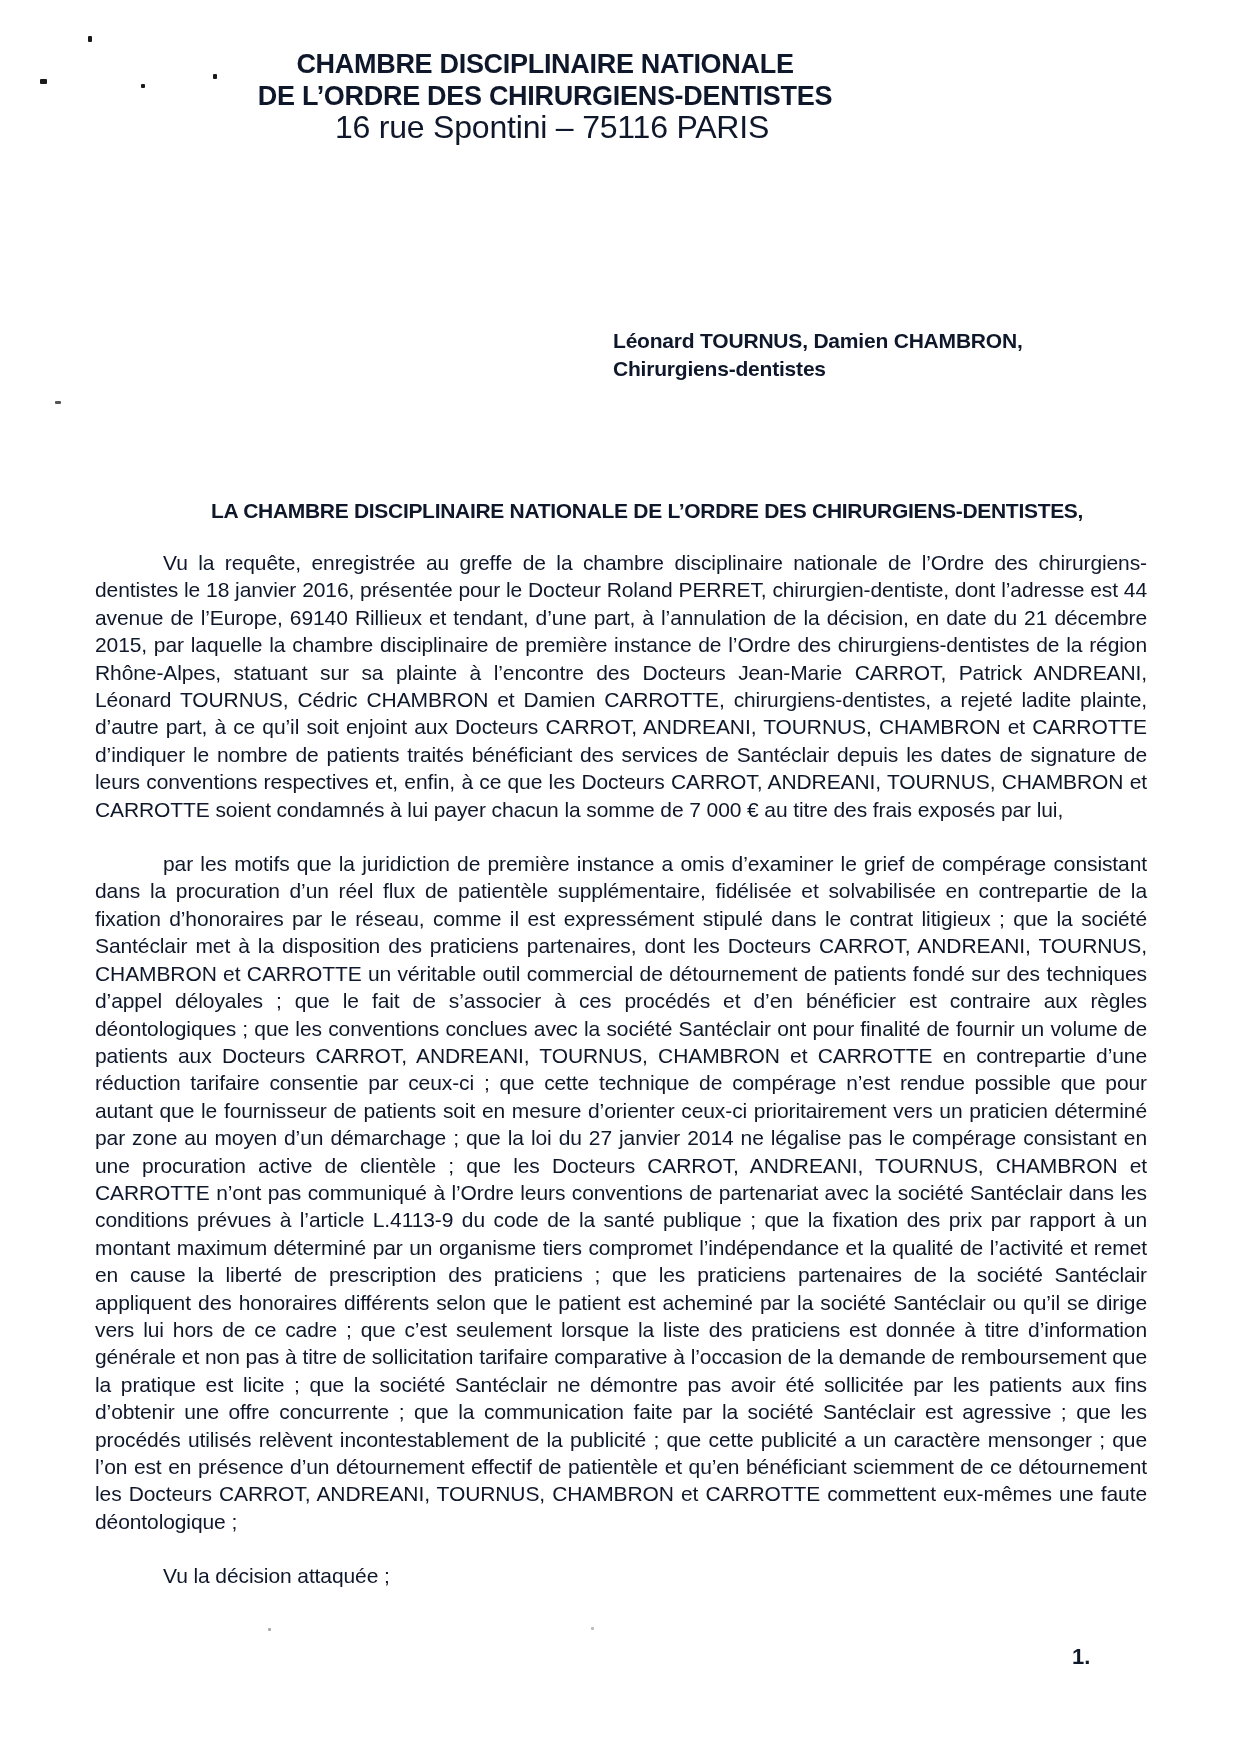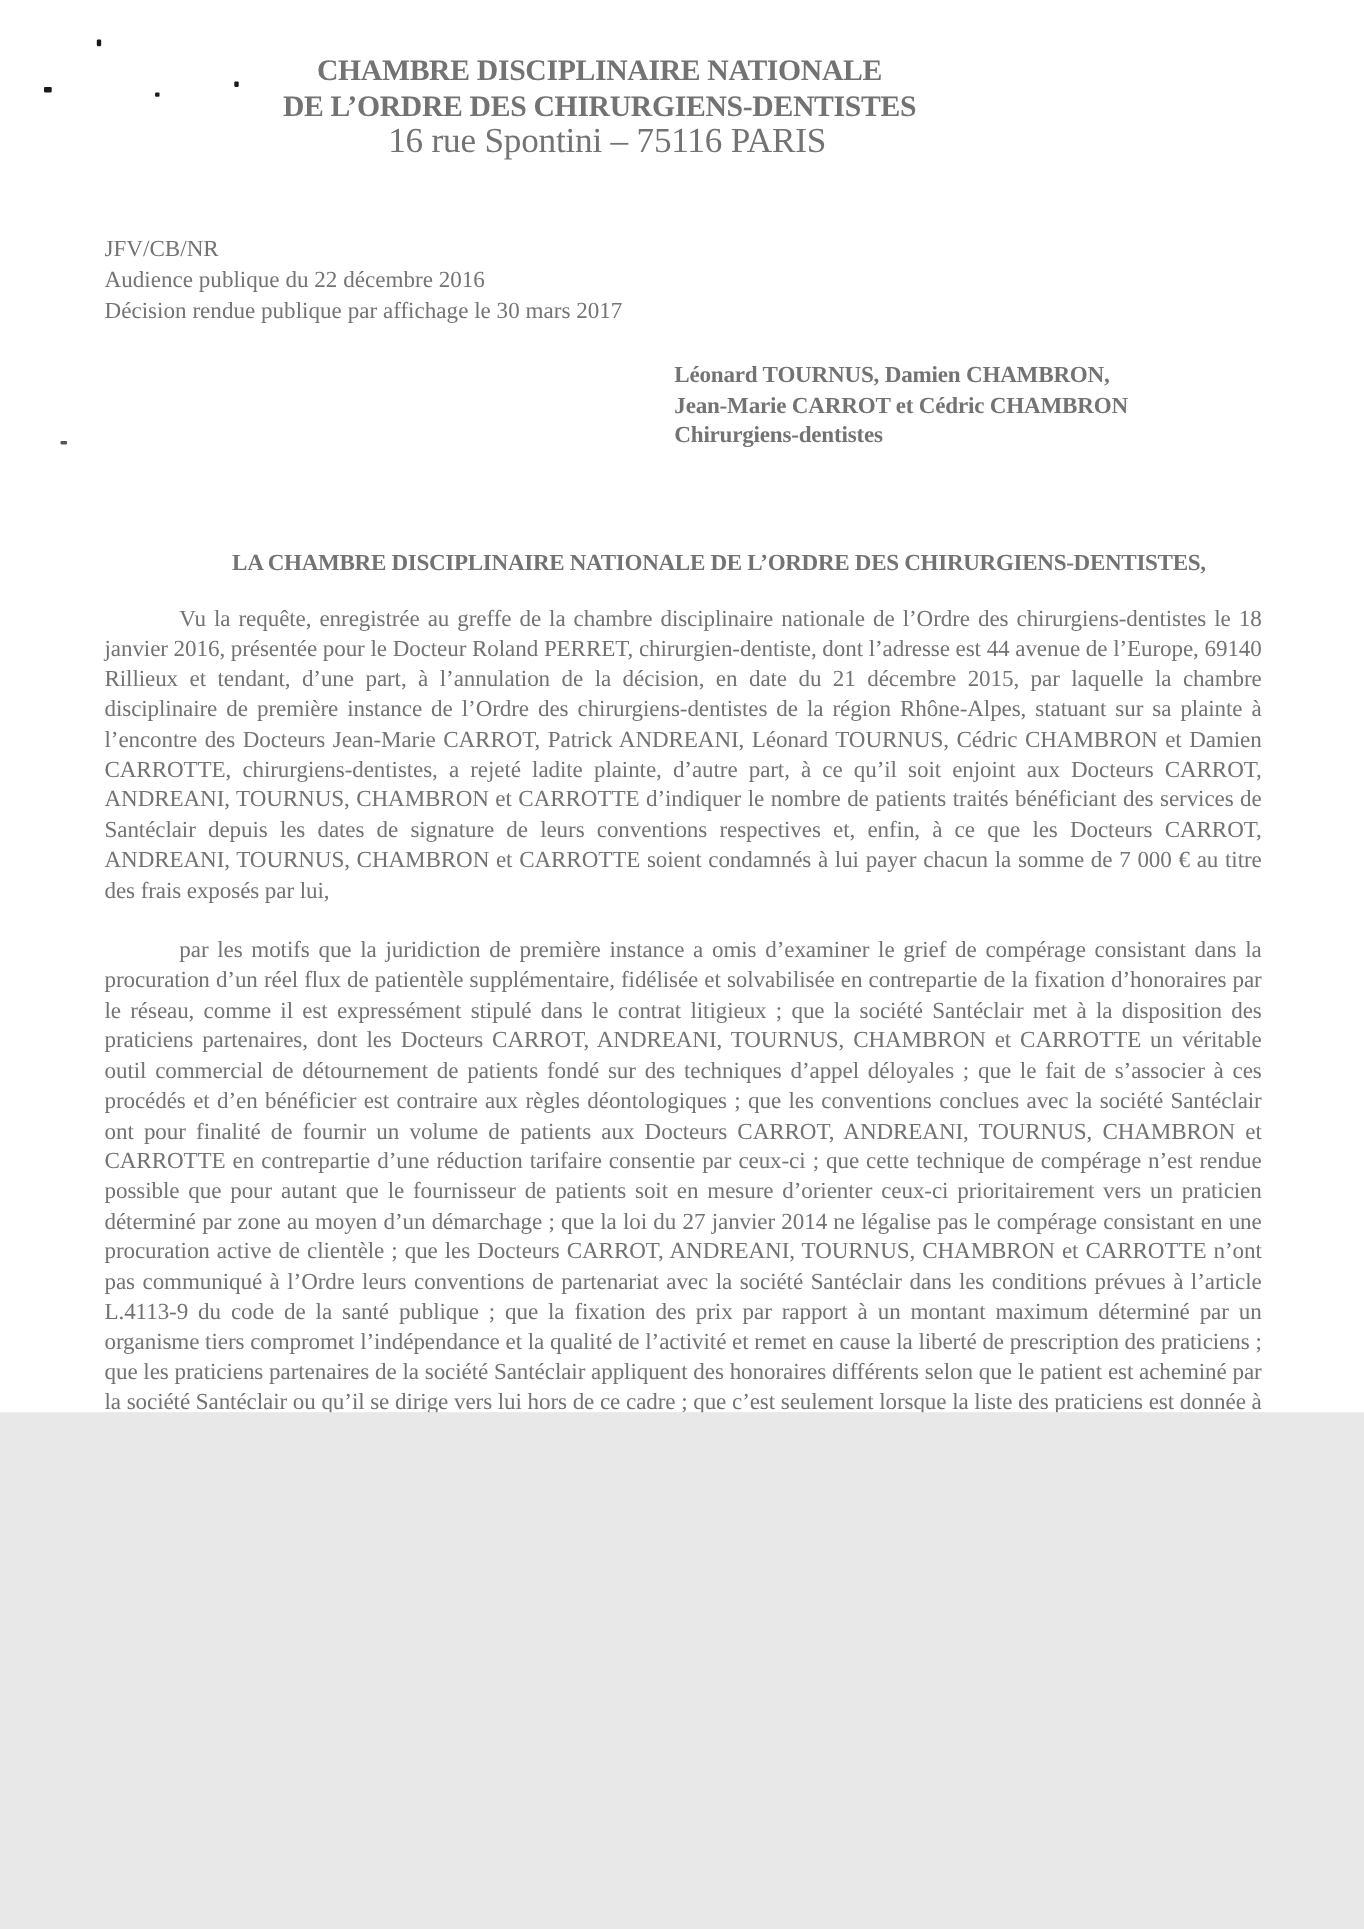--- a/index.html
+++ b/index.html
@@ -1,23 +1,23 @@
 <!DOCTYPE html>
 <html lang="fr"><head>
 <meta charset="utf-8">
 <style>
   html, body { margin: 0; padding: 0; background: #e8e8e8; }
   .page {
     position: relative;
     width: 1240px;
-    height: 1284px;
+    height: 1754px;
     margin: 0 auto;
     background: #ffffff;
-    font-family: Liberation Serif, serif;
-    color: #737373;
+    font-family: Liberation Sans, sans-serif;
+    color: #0f172a;
     overflow: hidden;
   }
   
   .org-header {
     position: absolute;
     top: 48px;
     left: 0;
     width: 1090px;
     text-align: center;
   }
@@ -108,29 +108,23 @@
   <div class="speck s5"></div>
   <div class="speck s6"></div>
   <div class="speck s7"></div>
 
   <div class="org-header">
     <div class="org-line">CHAMBRE DISCIPLINAIRE NATIONALE</div>
     <div class="org-line">DE L’ORDRE DES CHIRURGIENS-DENTISTES</div>
     <div class="org-address">16 rue Spontini – 75116 PARIS</div>
   </div>
 
-  <div class="ref-block">
-    <div>JFV/CB/NR</div>
-    <div>Audience publique du 22 décembre 2016</div>
-    <div>Décision rendue publique par affichage le 30 mars 2017</div>
-  </div>
 
   <div class="case-block">
     <div>Léonard TOURNUS, Damien CHAMBRON,</div>
-    <div>Jean-Marie CARROT et Cédric CHAMBRON</div>
     <div>Chirurgiens-dentistes</div>
   </div>
 
   <div class="main-heading">LA CHAMBRE DISCIPLINAIRE NATIONALE DE L’ORDRE DES CHIRURGIENS-DENTISTES,</div>
 
   <div class="body-text">
     <p>Vu la requête, enregistrée au greffe de la chambre disciplinaire nationale de l’Ordre des chirurgiens-dentistes le 18 janvier 2016, présentée pour le Docteur Roland PERRET, chirurgien-dentiste, dont l’adresse est 44 avenue de l’Europe, 69140 Rillieux et tendant, d’une part, à l’annulation de la décision, en date du 21 décembre 2015, par laquelle la chambre disciplinaire de première instance de l’Ordre des chirurgiens-dentistes de la région Rhône-Alpes, statuant sur sa plainte à l’encontre des Docteurs Jean-Marie CARROT, Patrick ANDREANI, Léonard TOURNUS, Cédric CHAMBRON et Damien CARROTTE, chirurgiens-dentistes, a rejeté ladite plainte, d’autre part, à ce qu’il soit enjoint aux Docteurs CARROT, ANDREANI, TOURNUS, CHAMBRON et CARROTTE d’indiquer le nombre de patients traités bénéficiant des services de Santéclair depuis les dates de signature de leurs conventions respectives et, enfin, à ce que les Docteurs CARROT, ANDREANI, TOURNUS, CHAMBRON et CARROTTE soient condamnés à lui payer chacun la somme de 7 000 € au titre des frais exposés par lui,</p>
     <p>par les motifs que la juridiction de première instance a omis d’examiner le grief de compérage consistant dans la procuration d’un réel flux de patientèle supplémentaire, fidélisée et solvabilisée en contrepartie de la fixation d’honoraires par le réseau, comme il est expressément stipulé dans le contrat litigieux ; que la société Santéclair met à la disposition des praticiens partenaires, dont les Docteurs CARROT, ANDREANI, TOURNUS, CHAMBRON et CARROTTE un véritable outil commercial de détournement de patients fondé sur des techniques d’appel déloyales ; que le fait de s’associer à ces procédés et d’en bénéficier est contraire aux règles déontologiques ; que les conventions conclues avec la société Santéclair ont pour finalité de fournir un volume de patients aux Docteurs CARROT, ANDREANI, TOURNUS, CHAMBRON et CARROTTE en contrepartie d’une réduction tarifaire consentie par ceux-ci ; que cette technique de compérage n’est rendue possible que pour autant que le fournisseur de patients soit en mesure d’orienter ceux-ci prioritairement vers un praticien déterminé par zone au moyen d’un démarchage ; que la loi du 27 janvier 2014 ne légalise pas le compérage consistant en une procuration active de clientèle ; que les Docteurs CARROT, ANDREANI, TOURNUS, CHAMBRON et CARROTTE n’ont pas communiqué à l’Ordre leurs conventions de partenariat avec la société Santéclair dans les conditions prévues à l’article L.4113-9 du code de la santé publique ; que la fixation des prix par rapport à un montant maximum déterminé par un organisme tiers compromet l’indépendance et la qualité de l’activité et remet en cause la liberté de prescription des praticiens ; que les praticiens partenaires de la société Santéclair appliquent des honoraires différents selon que le patient est acheminé par la société Santéclair ou qu’il se dirige vers lui hors de ce cadre ; que c’est seulement lorsque la liste des praticiens est donnée à titre d’information générale et non pas à titre de sollicitation tarifaire comparative à l’occasion de la demande de remboursement que la pratique est licite ; que la société Santéclair ne démontre pas avoir été sollicitée par les patients aux fins d’obtenir une offre concurrente ; que la communication faite par la société Santéclair est agressive ; que les procédés utilisés relèvent incontestablement de la publicité ; que cette publicité a un caractère mensonger ; que l’on est en présence d’un détournement effectif de patientèle et qu’en bénéficiant sciemment de ce détournement les Docteurs CARROT, ANDREANI, TOURNUS, CHAMBRON et CARROTTE commettent eux-mêmes une faute déontologique ;</p>
     <p>Vu la décision attaquée ;</p>
   </div>

